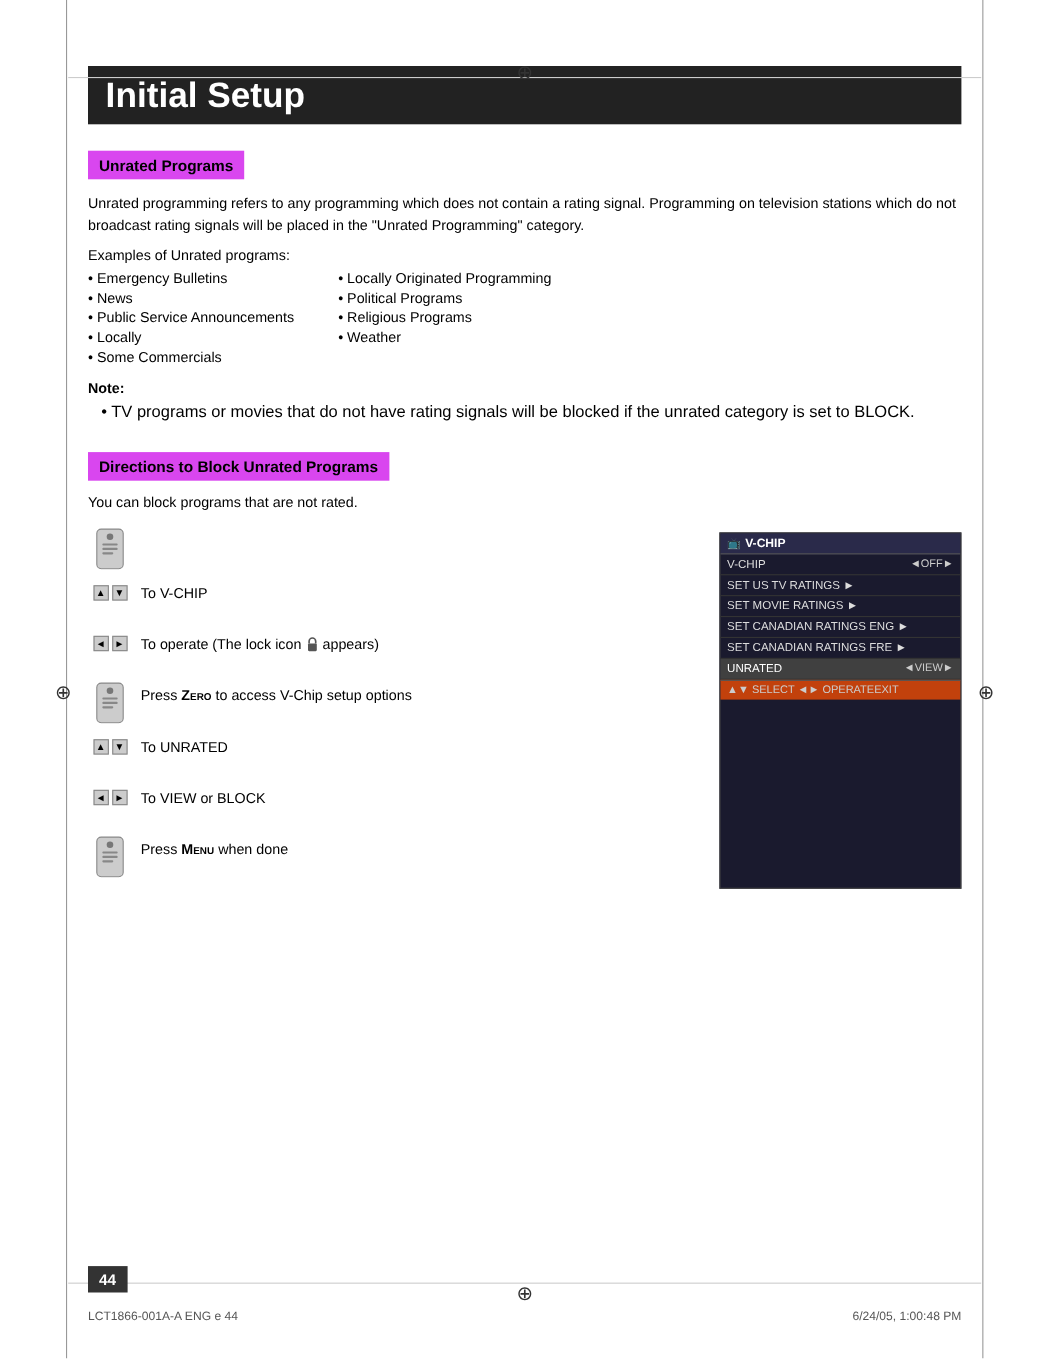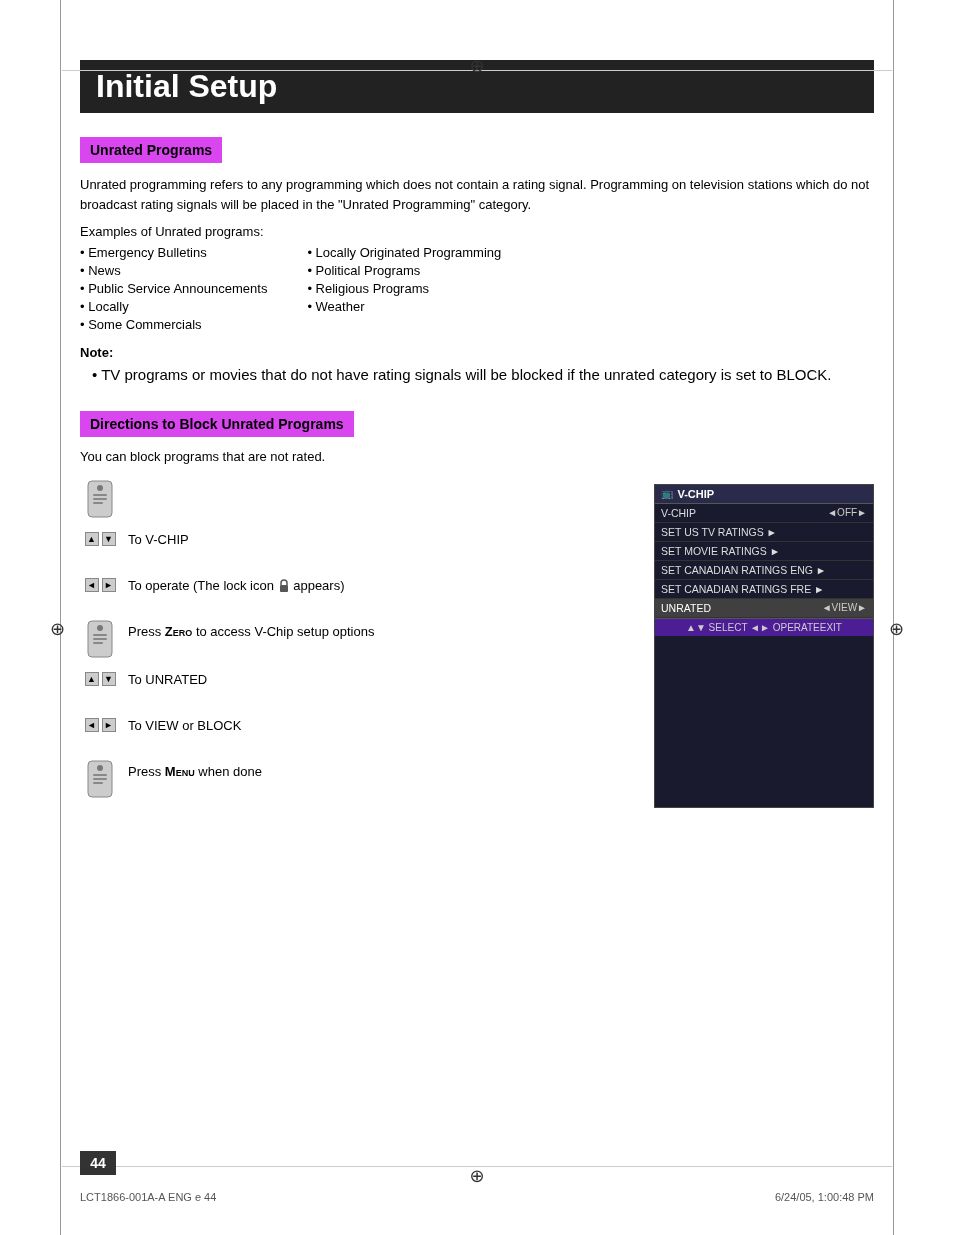--- a/index.html
+++ b/index.html
@@ -232,41 +232,40 @@
     .vchip-menu-item .item-label {
       flex: 1;
     }
 
     .vchip-menu-item .item-value {
       color: #ccc;
       font-size: 10px;
     }
 
     .vchip-footer {
-      background: #4c1d95;
+      background: #c2410c;
       padding: 3px 6px;
       display: flex;
-      justify-content: center;
+      justify-content: flex-start;
       font-size: 10px;
       color: #ccc;
       border-top: 1px solid #555;
     }
 
     
     .page-number-box {
       position: absolute;
       bottom: 60px;
       left: 80px;
       background: #333;
       color: #fff;
       font-weight: bold;
       font-size: 14px;
       padding: 4px 10px;
       min-width: 36px;
-      text-align: center;
     }
 
     
     .footer {
       position: absolute;
       bottom: 32px;
       left: 80px;
       right: 80px;
       display: flex;
       justify-content: space-between;

